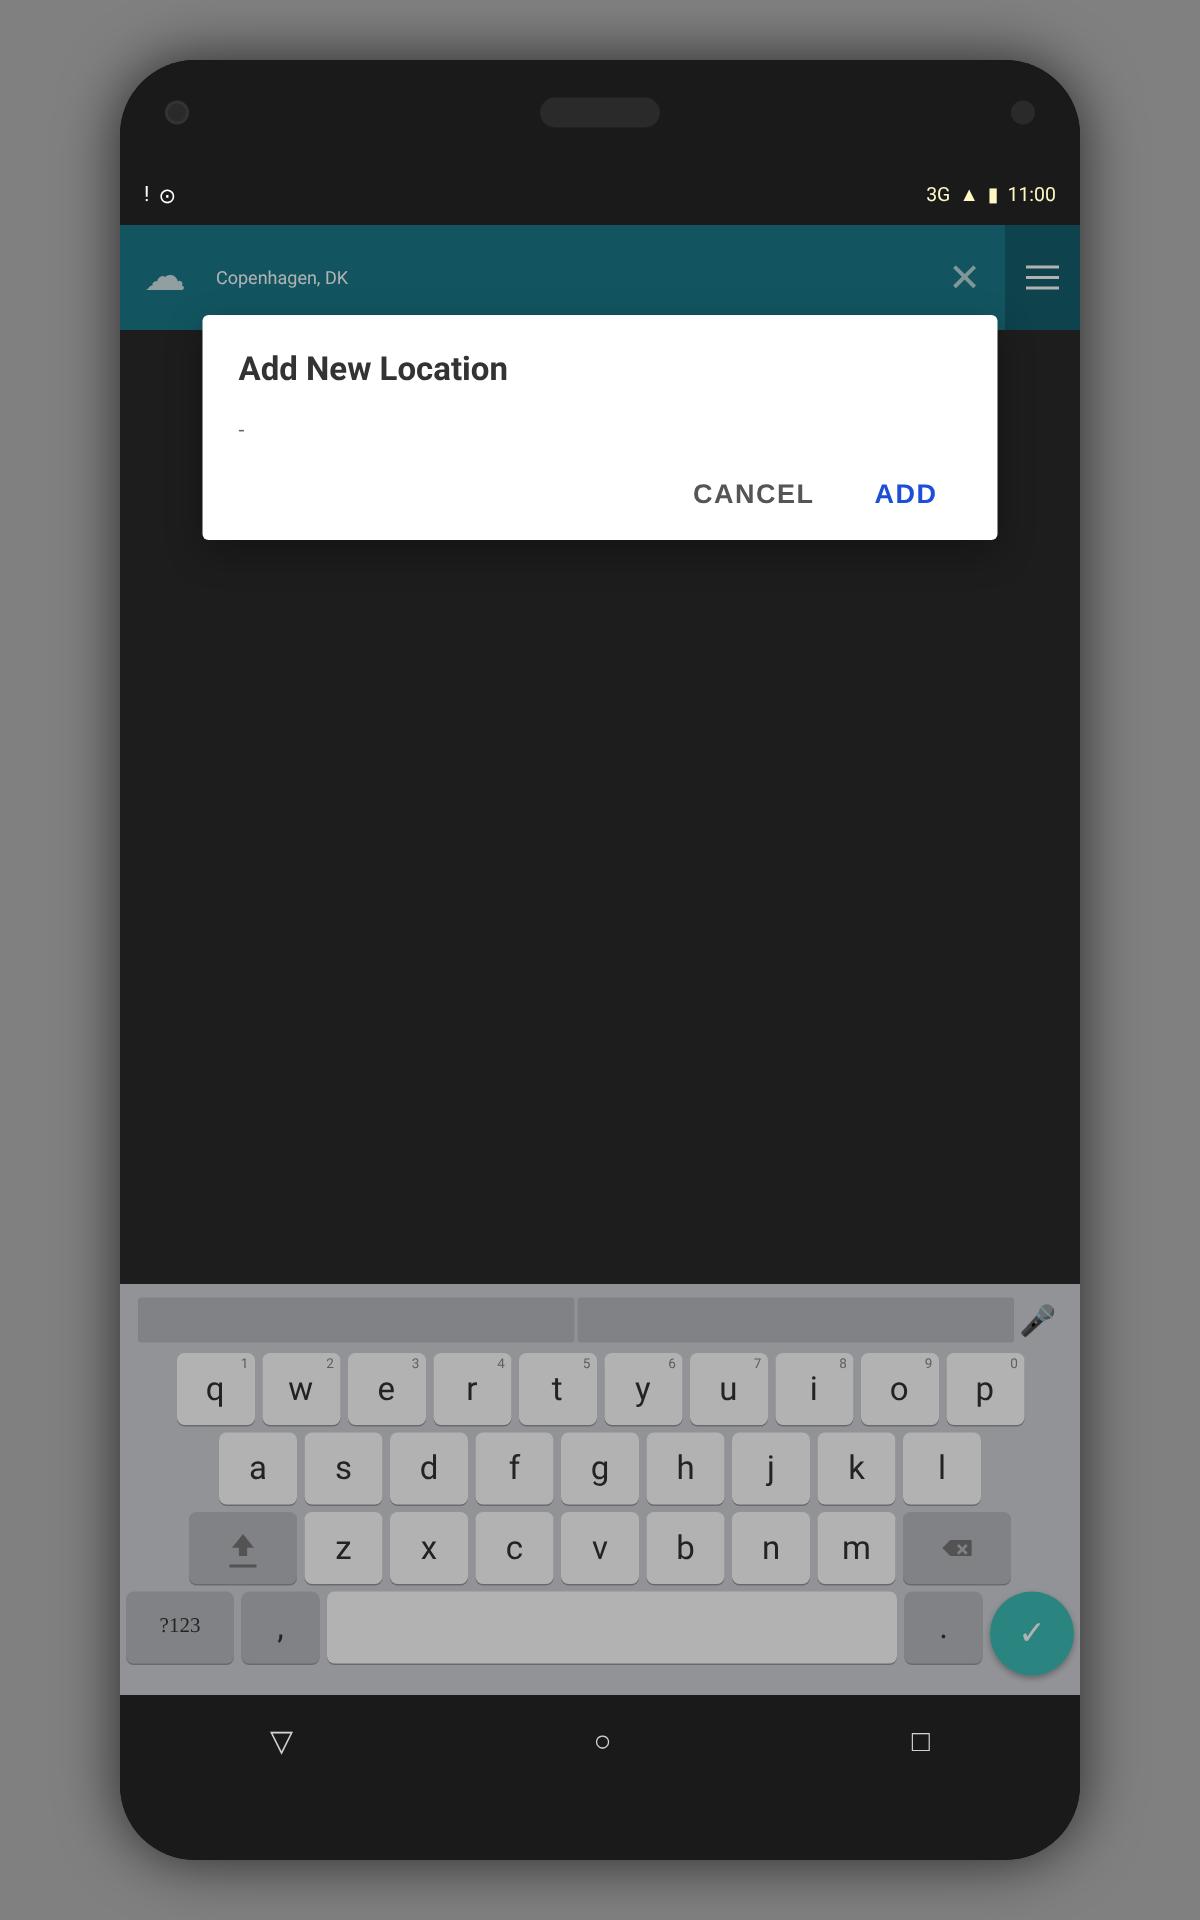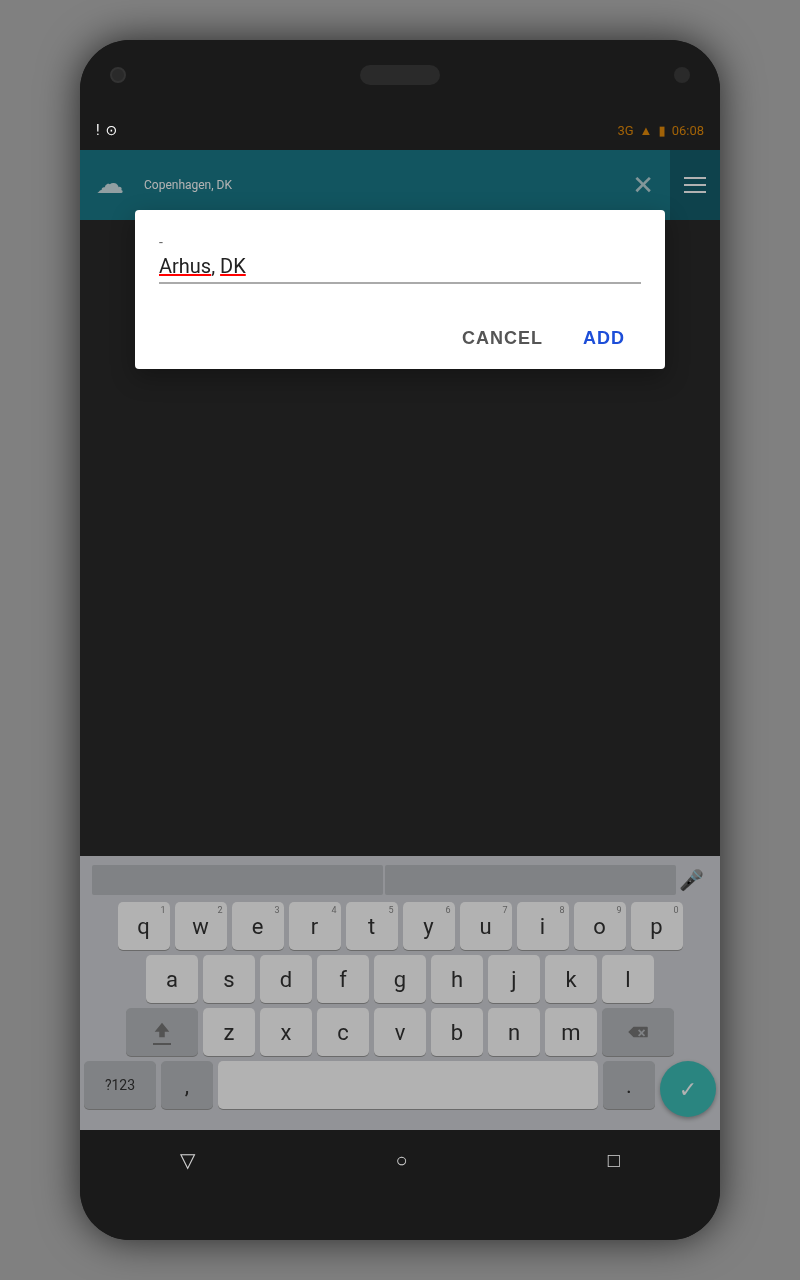--- a/index.html
+++ b/index.html
@@ -77,21 +77,21 @@
       align-items: center;
       gap: 6px;
       color: white;
       font-size: 14px;
     }
 
     .status-right {
       display: flex;
       align-items: center;
       gap: 6px;
-      color: #a16207;
+      color: #fef9c3;
       font-size: 13px;
     }
 
     
     .screen-content {
       flex: 1;
       display: flex;
       flex-direction: column;
       overflow: hidden;
       position: relative;
@@ -316,20 +316,21 @@
 
     .kb-key.backspace-key {
       background: #b8bbbf;
       min-width: 72px;
     }
 
     .kb-key.num-key {
       background: #b8bbbf;
       min-width: 72px;
       font-size: 14px;
+      font-family: Liberation Serif, serif;
     }
 
     .kb-key.space-key {
       background: white;
       flex: 1;
       min-width: 200px;
     }
 
     .kb-key.enter-key {
       background: #3dbfb8;
@@ -391,21 +392,21 @@
 
   <div class="status-bar">
     <div class="status-left">
       <span>!</span>
       <span>⊙</span>
     </div>
     <div class="status-right">
       <span>3G</span>
       <span>▲</span>
       <span>▮</span>
-      <span>06:08</span>
+      <span>11:00</span>
     </div>
   </div>
 
   <div class="screen-content">
 
     <div style="display:flex; flex-shrink:0;">
       <div class="app-header" style="flex:1;">
         <div class="cloud-icon">☁</div>
         <div class="location-text">Copenhagen, DK</div>
         <div class="close-btn">✕</div>
@@ -414,26 +415,22 @@
         <div class="menu-lines">
           <div class="menu-line"></div>
           <div class="menu-line"></div>
           <div class="menu-line"></div>
         </div>
       </div>
     </div>
 
     <div class="dialog-overlay">
       <div class="dialog">
+        <div class="dialog-title">Add New Location</div>
         <div class="dialog-label">-</div>
-        <div class="dialog-input-container">
-          <div class="dialog-input-value">
-            <span class="underline-text">Arhus</span><span>, </span><span class="underline-text">DK</span>
-          </div>
-        </div>
         <div class="dialog-actions">
           <button class="dialog-btn">CANCEL</button>
           <button class="dialog-btn add">ADD</button>
         </div>
       </div>
     </div>
 
     <div class="app-body">
       <div class="add-location-btn">ADD LOCATION</div>
     </div>

